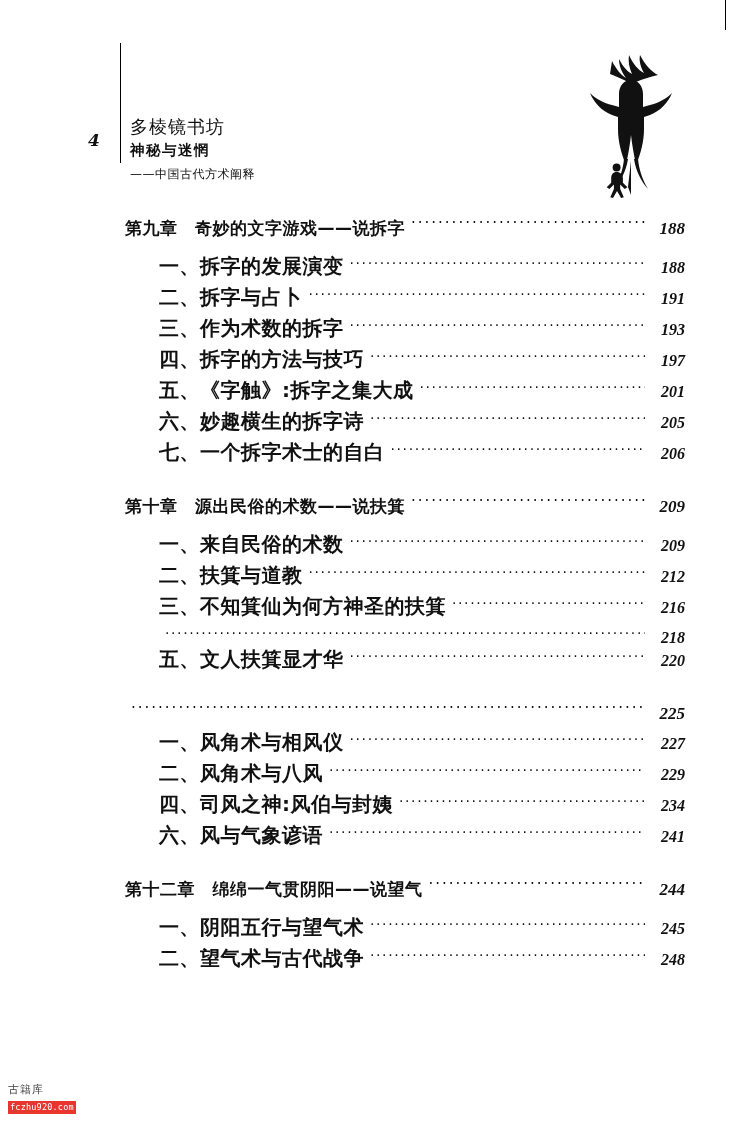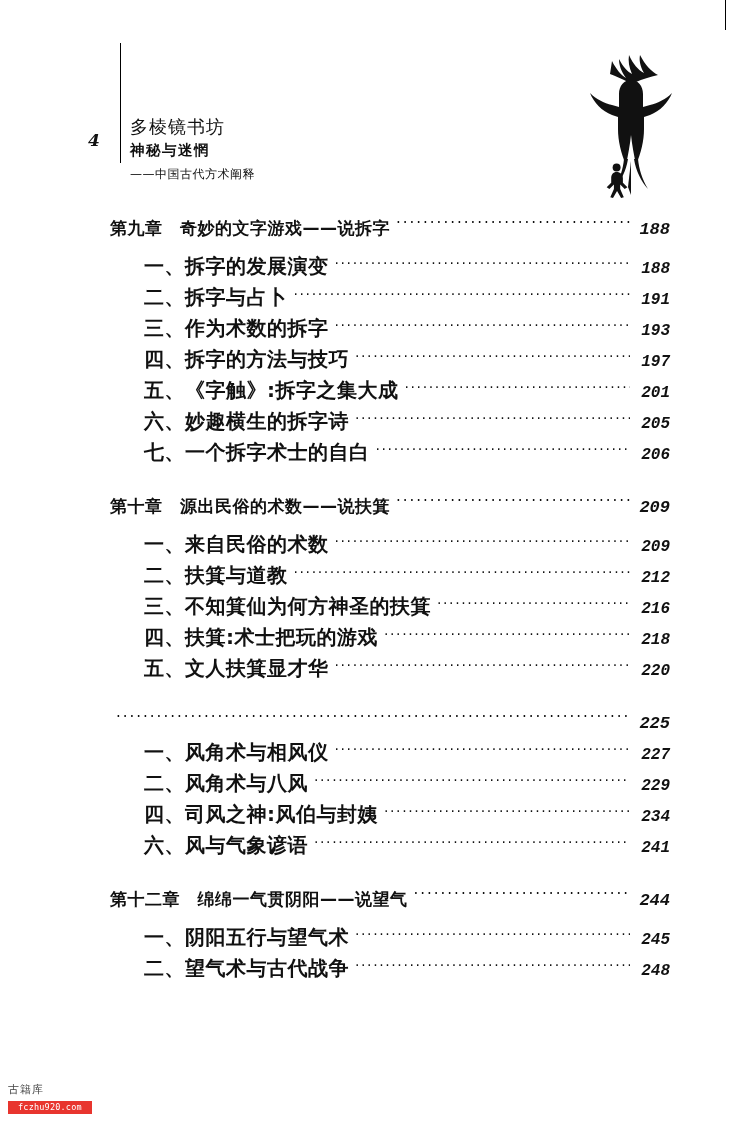--- a/index.html
+++ b/index.html
@@ -86,21 +86,21 @@
     left: 576px;
     width: 110px;
     height: 145px;
   }
   .figure svg { display: block; }
 
   
   .toc {
     position: absolute;
     top: 218px;
-    left: 110px;
+    left: 125px;
     width: 560px;
   }
   .chapter-group {
     margin-bottom: 26px;
   }
   .chapter-group:last-child { margin-bottom: 0; }
 
   .toc-row {
     display: flex;
     align-items: baseline;
@@ -147,21 +147,21 @@
     color: #111;
     white-space: nowrap;
   }
   .chapter-row .leader::before {
     font-size: 15px;
     letter-spacing: 2px;
   }
 
   .row-page {
     flex: 0 0 auto;
-    font-family: Liberation Mono, monospace;
+    font-family: Liberation Serif, serif;
     font-style: italic;
     font-weight: bold;
     text-align: right;
     min-width: 34px;
   }
   .chapter-row .row-page { font-size: 17px; }
   .section-row .row-page { font-size: 16px; }
 
   
   .watermark {
@@ -177,21 +177,21 @@
     letter-spacing: 1px;
     line-height: 11px;
   }
   .wm-box {
     margin-top: 1px;
     background: #e8352e;
     color: #ffffff;
     font-family: "DejaVu Sans Mono", "Liberation Mono", monospace;
     font-size: 8.5px;
     letter-spacing: 0.2px;
-    padding: 1px 10px;
+    padding: 1px 2px;
     display: inline-block;
     line-height: 11px;
   }
 </style>
 </head>
 <body>
 
 <div class="page">
 
   <div class="corner-rule"></div>
@@ -286,21 +286,20 @@
         <span class="row-label">二、扶箕与道教</span>
         <span class="leader"></span>
         <span class="row-page">212</span>
       </div>
       <div class="toc-row section-row">
         <span class="row-label">三、不知箕仙为何方神圣的扶箕</span>
         <span class="leader"></span>
         <span class="row-page">216</span>
       </div>
       <div class="toc-row section-row">
-        <span class="row-label">四、扶箕:术士把玩的游戏</span>
         <span class="leader"></span>
         <span class="row-page">218</span>
       </div>
       <div class="toc-row section-row">
         <span class="row-label">五、文人扶箕显才华</span>
         <span class="leader"></span>
         <span class="row-page">220</span>
       </div>
     </div>
 

